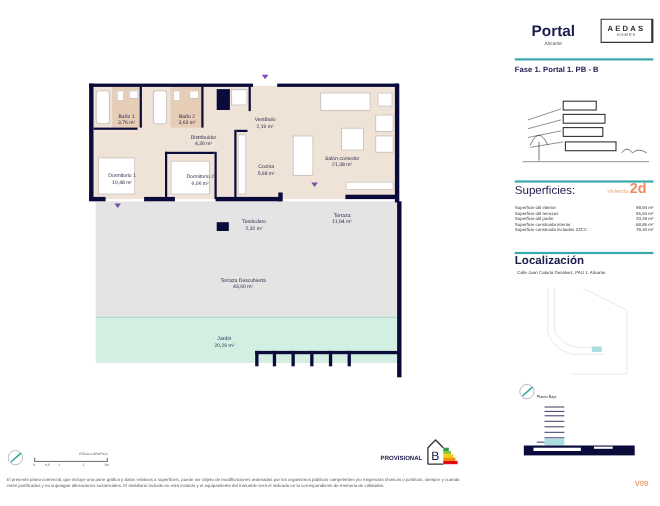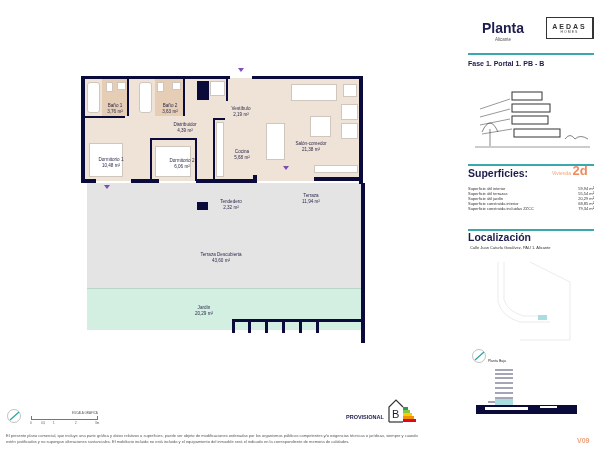--- a/index.html
+++ b/index.html
@@ -21,21 +21,21 @@
 
   
   .brand-title { position: absolute; left: 468px; top: 20px; width: 70px; text-align: center; font-size: 14px; font-weight: bold; color: #1c1c4d; }
   .brand-sub { position: absolute; left: 468px; top: 37px; width: 70px; text-align: center; font-size: 4.5px; color: #555; }
   .logo-box { position: absolute; left: 546px; top: 17px; width: 48px; height: 22px; border: 1px solid #333; border-right-width: 2px; display: flex; flex-direction: column; align-items: center; justify-content: center; }
   .logo-main { font-size: 7px; font-weight: bold; letter-spacing: 2px; color: #333; }
   .logo-sub { font-size: 3.5px; letter-spacing: 1px; color: #444; }
   .teal-rule { position: absolute; left: 468px; width: 126px; height: 2px; background: #3aa9ad; }
   .phase { position: absolute; left: 468px; top: 60px; font-size: 7px; font-weight: bold; color: #1c1c4d; }
 
-  .sup-title { position: absolute; left: 468px; top: 167px; font-size: 10.5px; font-weight: bold; color: #1c1c4d; }
+  .sup-title { position: absolute; left: 468px; top: 167px; font-size: 10.5px; font-weight: normal; color: #1c1c4d; }
   .viv { position: absolute; left: 552px; top: 163px; font-size: 5px; color: #f2a27a; }
   .viv b { font-size: 13px; font-weight: bold; color: #f08a5d; }
   .sup-row { position: absolute; left: 468px; width: 126px; height: 5px; font-size: 4px; color: #333; }
   .sup-row .lbl { position: absolute; left: 0; }
   .sup-row .val { position: absolute; right: 0; }
 
   .loc-title { position: absolute; left: 468px; top: 231px; font-size: 10.5px; font-weight: bold; color: #1c1c4d; }
   .loc-addr { position: absolute; left: 470px; top: 245px; font-size: 4px; color: #333; }
 
   .disclaimer { position: absolute; left: 6px; top: 433px; width: 470px; font-size: 4px; line-height: 6px; color: #555; }
@@ -175,21 +175,21 @@
   <path d="M2 24 V9 L9 2 L16 9" fill="none" stroke="#333" stroke-width="1.2"></path>
   <line x1="2" y1="24" x2="16" y2="24" stroke="#333" stroke-width="1.2"></line>
   <text x="5" y="20" font-size="11" font-family="Liberation Sans, sans-serif" fill="#1b1b3a">B</text>
   <rect x="16" y="9" width="5" height="3" fill="#2e9d4a"></rect>
   <rect x="16" y="12" width="7" height="3" fill="#8cc63f"></rect>
   <rect x="16" y="15" width="9" height="3" fill="#f5d000"></rect>
   <rect x="16" y="18" width="11" height="3" fill="#f39200"></rect>
   <rect x="16" y="21" width="13" height="3" fill="#e30613"></rect>
 </svg>
 
-<div class="brand-title">Planta</div>
+<div class="brand-title">Portal</div>
 <div class="brand-sub">Alicante</div>
 <div class="logo-box">
   <div class="logo-main">AEDAS</div>
   <div class="logo-sub">HOMES</div>
 </div>
 <div class="teal-rule" style="top:53px;"></div>
 <div class="phase">Fase 1. Portal 1. PB - B</div>
 
 <svg class="abs" style="left:470px;top:84px;" width="125" height="65" viewBox="0 0 125 65">
   <g fill="none" stroke="#333" stroke-width="1">

